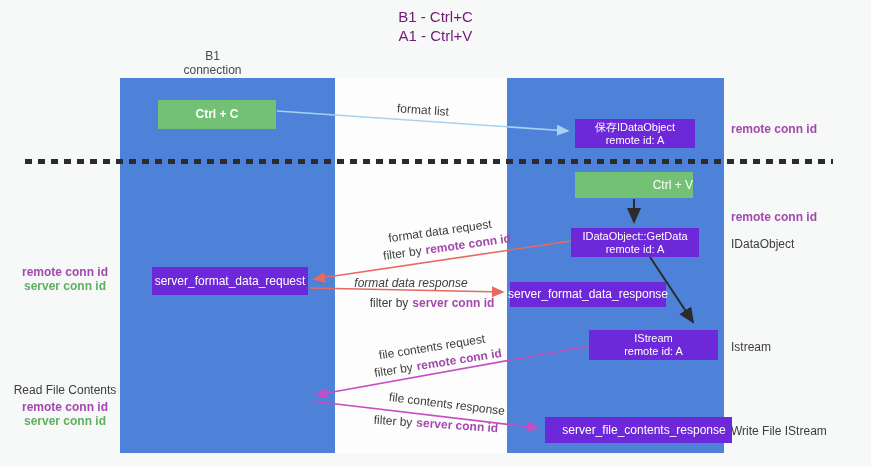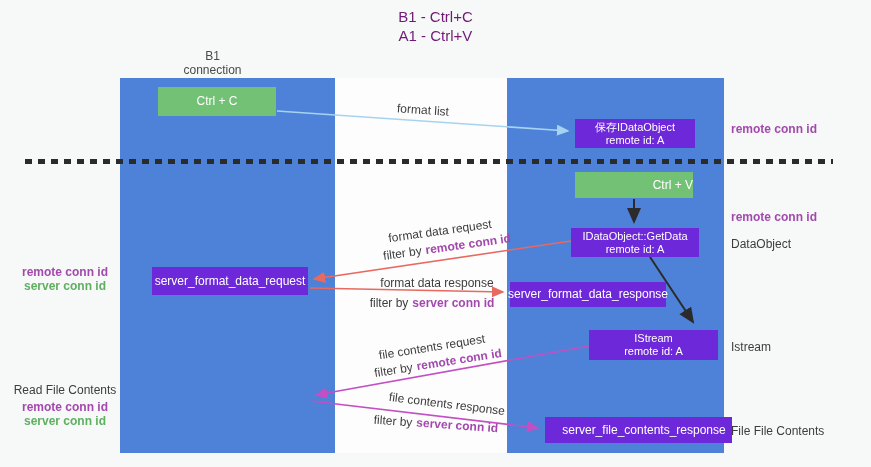--- a/index.html
+++ b/index.html
@@ -79,21 +79,21 @@
     </defs>
     <line x1="277" y1="111" x2="568" y2="131" stroke="#a6d3f0" stroke-width="1.6" marker-end="url(#ah-blue)"></line>
     <line x1="634" y1="199" x2="634" y2="222" stroke="#2b2b2b" stroke-width="2" marker-end="url(#ah-black)"></line>
     <line x1="650" y1="257" x2="693" y2="322" stroke="#2b2b2b" stroke-width="2" marker-end="url(#ah-black)"></line>
     <line x1="571" y1="241" x2="314" y2="279" stroke="#e8695f" stroke-width="1.6" marker-end="url(#ah-salmon)"></line>
     <line x1="310" y1="288" x2="503" y2="292" stroke="#e8695f" stroke-width="1.6" marker-end="url(#ah-salmon)"></line>
     <line x1="589" y1="346" x2="316" y2="395" stroke="#c44fc4" stroke-width="1.6" marker-end="url(#ah-magenta)"></line>
     <line x1="311" y1="401" x2="538" y2="428" stroke="#c44fc4" stroke-width="1.6" marker-end="url(#ah-magenta)"></line>
   </svg>
 
-  <div class="abs node green" style="left:158px;top:87px;width:118px;height:29px;">
+  <div class="abs node green" style="left:158px;top:100px;width:118px;height:29px;font-weight:bold;">
     <span>Ctrl + C</span>
   </div>
 
   <div class="abs node orange twoline" style="left:575px;top:119px;width:120px;height:29px;">
     <span>保存IDataObject</span>
     <span>remote id: A</span>
   </div>
 
   <div class="abs node green" style="left:575px;top:172px;width:118px;height:26px;align-items:flex-end;">
     <span>Ctrl + V</span>
@@ -122,40 +122,40 @@
     <span>server_file_contents_response</span>
   </div>
 
   <div class="abs alabel" style="left:423px;top:110px;transform:translate(-50%,-50%) rotate(4deg);">format list</div>
 
   <div class="abs alabel" style="left:440px;top:231px;transform:translate(-50%,-50%) rotate(-8deg);">format data request</div>
   <div class="abs alabel" style="left:447px;top:247px;transform:translate(-50%,-50%) rotate(-8deg);">
     <span class="fb">filter by</span><span class="purple">remote conn id</span>
   </div>
 
-  <div class="abs alabel" style="left:437px;top:283px;">format data response</div>
+  <div class="abs alabel" style="left:411px;top:283px;font-style:italic;">format data response</div>
   <div class="abs alabel" style="left:432px;top:303px;">
     <span class="fb">filter by</span><span class="purple">server conn id</span>
   </div>
 
   <div class="abs alabel" style="left:432px;top:347px;transform:translate(-50%,-50%) rotate(-9deg);">file contents request</div>
   <div class="abs alabel" style="left:438px;top:363px;transform:translate(-50%,-50%) rotate(-9deg);">
     <span class="fb">filter by</span><span class="purple">remote conn id</span>
   </div>
 
   <div class="abs alabel" style="left:447px;top:404px;transform:translate(-50%,-50%) rotate(7deg);">file contents response</div>
   <div class="abs alabel" style="left:436px;top:424px;transform:translate(-50%,-50%) rotate(4deg);">
     <span class="fb">filter by</span><span class="purple">server conn id</span>
   </div>
 
   <div class="abs sidelabel purple" style="left:731px;top:122px;">remote conn id</div>
   <div class="abs sidelabel purple" style="left:731px;top:210px;">remote conn id</div>
-  <div class="abs sidelabel darkt" style="left:731px;top:237px;">DataObject</div>
+  <div class="abs sidelabel darkt" style="left:731px;top:237px;">IDataObject</div>
   <div class="abs sidelabel darkt" style="left:731px;top:340px;">Istream</div>
-  <div class="abs sidelabel darkt" style="left:731px;top:424px;">File File Contents</div>
+  <div class="abs sidelabel darkt" style="left:731px;top:424px;">Write File IStream</div>
 
   <div class="abs leftgroup" style="left:13px;top:265px;width:104px;">
     <div class="purple">remote conn id</div>
     <div class="greent">server conn id</div>
   </div>
   <div class="abs leftgroup" style="left:8px;top:383px;width:114px;">
     <div class="darkt" style="margin-bottom:3px;">Read File Contents</div>
     <div class="purple">remote conn id</div>
     <div class="greent">server conn id</div>
   </div>

